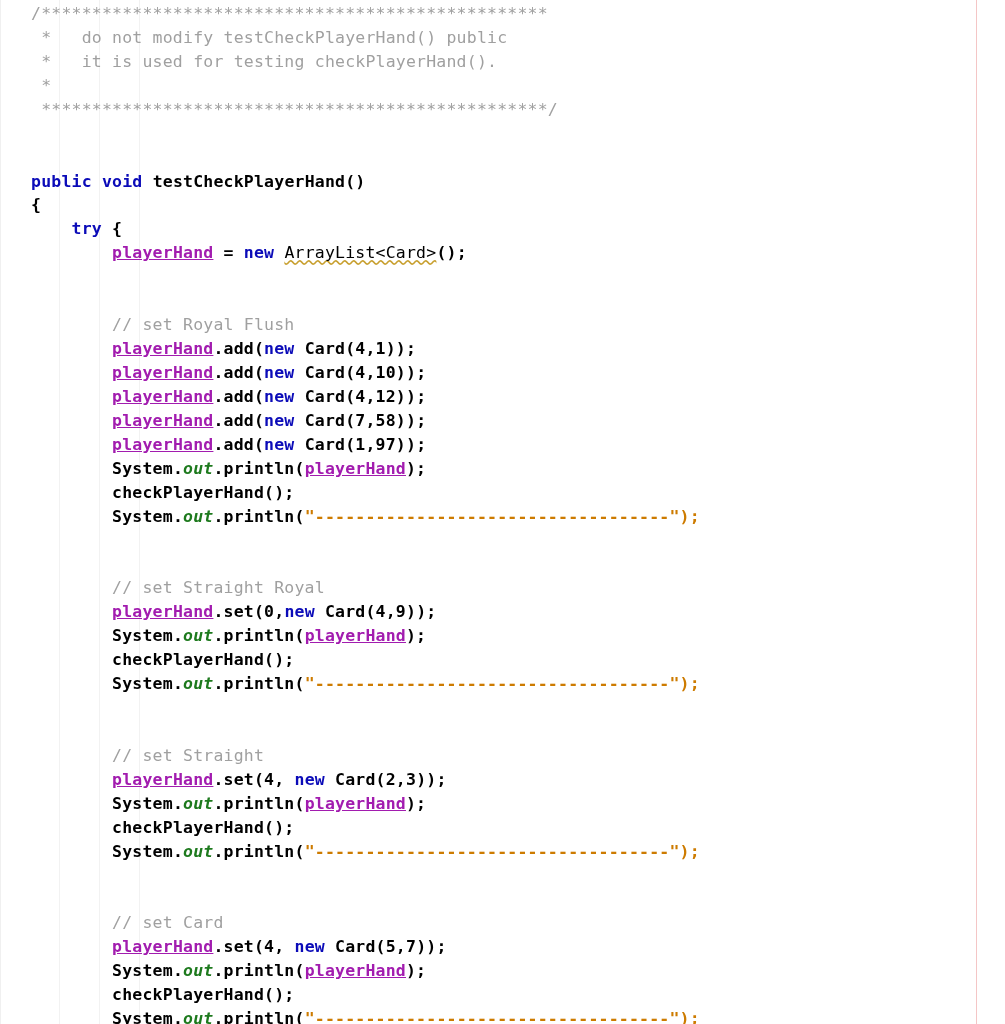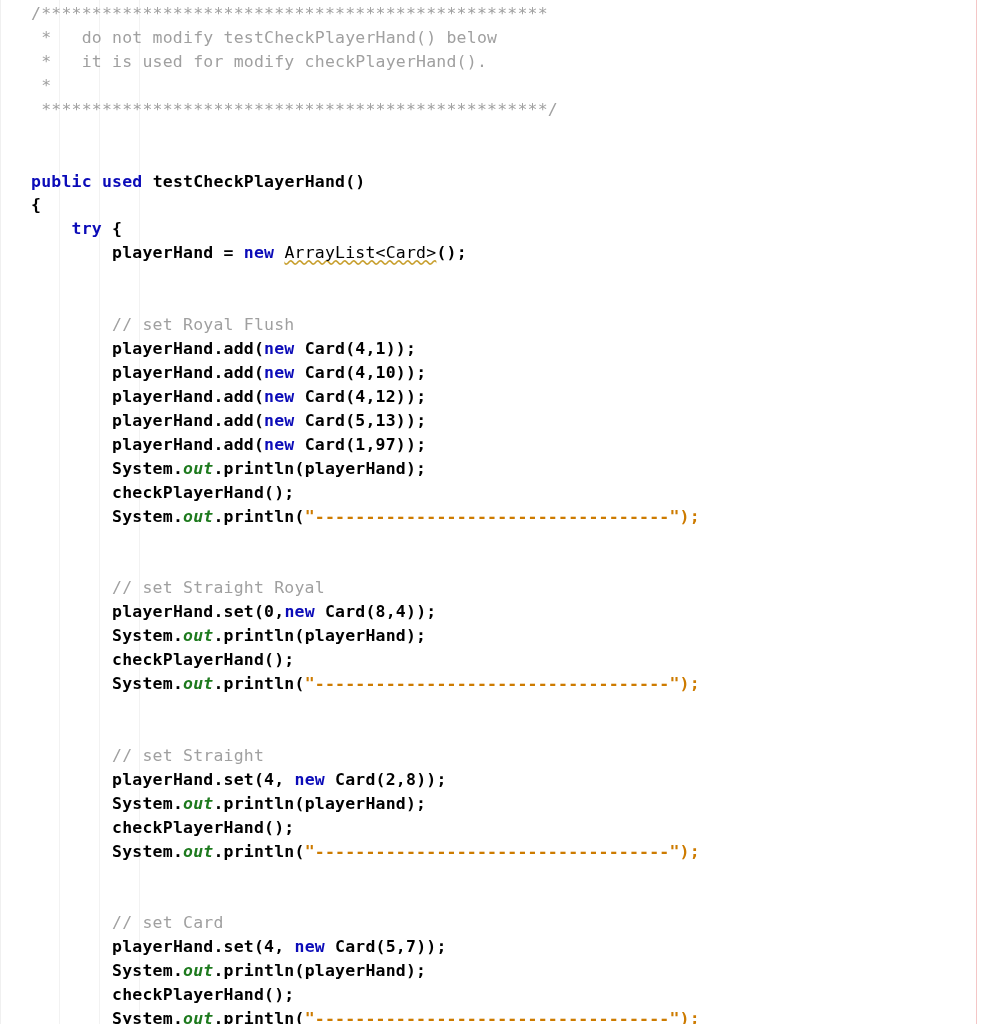--- a/index.html
+++ b/index.html
@@ -41,65 +41,65 @@
     margin: 0;
     position: relative;
     z-index: 2;
     white-space: pre;
     font-weight: 600;
     letter-spacing: 0.2px;
   }
   .c  { color: #a0a0a0; font-weight: 500; }   
   .k  { color: #0b0bb8; text-align: right; }   
   .fn { color: #000; font-weight: 700; }   
-  .id { color: #000000; }   
+  .id { color: #a21caf; text-decoration: underline; }   
   .it { color: #1e7a1e; font-style: italic; } 
   .p  { color: #000; font-weight: 600; }   
   .ty { color: #000; font-weight: 400; text-decoration: underline wavy #c8a030; text-decoration-skip-ink: none; } 
   .s  { color: #cd7b00; } 
   .bl { display: block; height: 24px; }
 </style>
 </head>
 <body>
 
 <div class="editor">
   <div class="guide g1"></div>
   <div class="guide g2"></div>
   <div class="guide g3"></div>
   <div class="margin-line"></div>
 
 <pre><span class="c">/**************************************************</span>
-<span class="c"> *   do not modify testCheckPlayerHand() below</span>
-<span class="c"> *   it is used for modify checkPlayerHand().</span>
+<span class="c"> *   do not modify testCheckPlayerHand() public</span>
+<span class="c"> *   it is used for testing checkPlayerHand().</span>
 <span class="c"> *</span>
 <span class="c"> **************************************************/</span>
 <span class="bl"></span>
-<span class="k">public</span> <span class="k">used</span> <span class="fn">testCheckPlayerHand</span><span class="p">()</span>
+<span class="k">public</span> <span class="k">void</span> <span class="fn">testCheckPlayerHand</span><span class="p">()</span>
 <span class="p">{</span>
     <span class="k">try</span><span class="p"> {</span>
         <span class="id">playerHand</span><span class="p"> = </span><span class="k">new</span> <span class="ty">ArrayList&lt;Card&gt;</span><span class="p">();</span>
 <span class="bl"></span>
         <span class="c">// set Royal Flush</span>
         <span class="id">playerHand</span><span class="p">.add(</span><span class="k">new</span><span class="p"> Card(</span><span class="p">4,1</span><span class="p">));</span>
         <span class="id">playerHand</span><span class="p">.add(</span><span class="k">new</span><span class="p"> Card(</span><span class="p">4,10</span><span class="p">));</span>
         <span class="id">playerHand</span><span class="p">.add(</span><span class="k">new</span><span class="p"> Card(</span><span class="p">4,12</span><span class="p">));</span>
-        <span class="id">playerHand</span><span class="p">.add(</span><span class="k">new</span><span class="p"> Card(</span><span class="p">5,13</span><span class="p">));</span>
+        <span class="id">playerHand</span><span class="p">.add(</span><span class="k">new</span><span class="p"> Card(</span><span class="p">7,58</span><span class="p">));</span>
         <span class="id">playerHand</span><span class="p">.add(</span><span class="k">new</span><span class="p"> Card(</span><span class="p">1,97</span><span class="p">));</span>
         <span class="p">System.</span><span class="it">out</span><span class="p">.println(</span><span class="id">playerHand</span><span class="p">);</span>
         <span class="p">checkPlayerHand();</span>
         <span class="p">System.</span><span class="it">out</span><span class="p">.println(</span><span class="s">"</span><span class="s">-----------------------------------</span><span class="s">");</span>
 <span class="bl"></span>
         <span class="c">// set Straight Royal</span>
-        <span class="id">playerHand</span><span class="p">.set(</span><span class="p">0,</span><span class="k">new</span><span class="p"> Card(</span><span class="p">8,4</span><span class="p">));</span>
+        <span class="id">playerHand</span><span class="p">.set(</span><span class="p">0,</span><span class="k">new</span><span class="p"> Card(</span><span class="p">4,9</span><span class="p">));</span>
         <span class="p">System.</span><span class="it">out</span><span class="p">.println(</span><span class="id">playerHand</span><span class="p">);</span>
         <span class="p">checkPlayerHand();</span>
         <span class="p">System.</span><span class="it">out</span><span class="p">.println(</span><span class="s">"</span><span class="s">-----------------------------------</span><span class="s">");</span>
 <span class="bl"></span>
         <span class="c">// set Straight</span>
-        <span class="id">playerHand</span><span class="p">.set(</span><span class="p">4, </span><span class="k">new</span><span class="p"> Card(</span><span class="p">2,8</span><span class="p">));</span>
+        <span class="id">playerHand</span><span class="p">.set(</span><span class="p">4, </span><span class="k">new</span><span class="p"> Card(</span><span class="p">2,3</span><span class="p">));</span>
         <span class="p">System.</span><span class="it">out</span><span class="p">.println(</span><span class="id">playerHand</span><span class="p">);</span>
         <span class="p">checkPlayerHand();</span>
         <span class="p">System.</span><span class="it">out</span><span class="p">.println(</span><span class="s">"</span><span class="s">-----------------------------------</span><span class="s">");</span>
 <span class="bl"></span>
         <span class="c">// set Card</span>
         <span class="id">playerHand</span><span class="p">.set(</span><span class="p">4, </span><span class="k">new</span><span class="p"> Card(</span><span class="p">5,7</span><span class="p">));</span>
         <span class="p">System.</span><span class="it">out</span><span class="p">.println(</span><span class="id">playerHand</span><span class="p">);</span>
         <span class="p">checkPlayerHand();</span>
         <span class="p">System.</span><span class="it">out</span><span class="p">.println(</span><span class="s">"</span><span class="s">-----------------------------------</span><span class="s">");</span>
 

